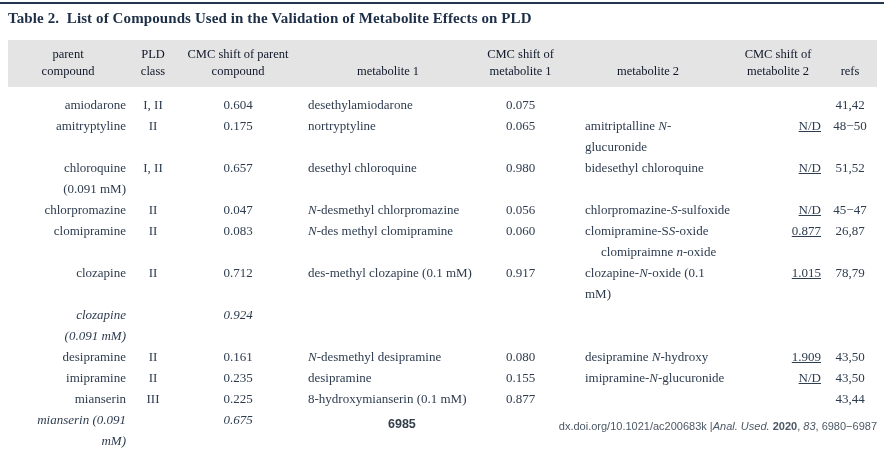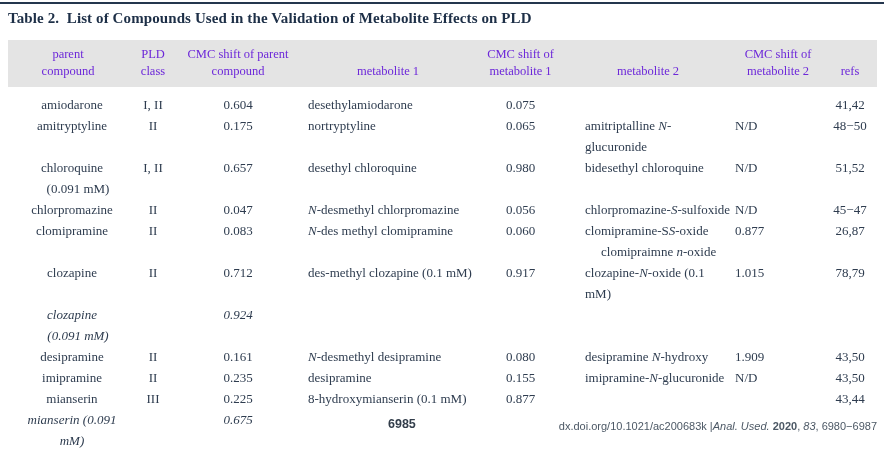--- a/index.html
+++ b/index.html
@@ -26,41 +26,41 @@
     width:869px;
     border-collapse:collapse;
     table-layout:fixed;
   }
   thead th {
     background:#e4e4e4;
     vertical-align:bottom;
     font-weight:normal;
     font-size:12.5px;
     line-height:17px;
-    color:#6d28d9;
+    color:#0f172a;
     padding:6px 2px 7px 2px;
     text-align:center;
   }
   tbody td {
     font-size:13px;
     line-height:21px;
     vertical-align:top;
     padding:0 2px;
     color:#2e3c4f;
   }
   tbody tr.first-row td { padding-top:7px; }
-  td.c0 { text-align:center; padding-left:10px; }
+  td.c0 { text-align:right; padding-left:10px; }
   td.c0 .cont { padding-left:12px; }
   td.c1 { text-align:center; }
   td.c2 { text-align:center; }
   td.c3 { text-align:left; padding-left:10px; }
   td.c4 { text-align:center; }
   td.c5 { text-align:left; padding-left:22px; }
   td.c5 .cont { padding-left:16px; }
-  td.c6 { text-align:left; }
+  td.c6 { text-align:right;text-decoration:underline; }
   td.c7 { text-align:center; }
   tr.italic-row td { font-style:italic; }
   .page-num {
     position:absolute; left:388px; top:417px;
     font-family:"Liberation Sans", sans-serif;
     font-weight:bold; font-size:12.5px; color:#333e4b;
   }
   .citation {
     position:absolute; right:7px; top:420px;
     font-family:"Liberation Sans", sans-serif;

